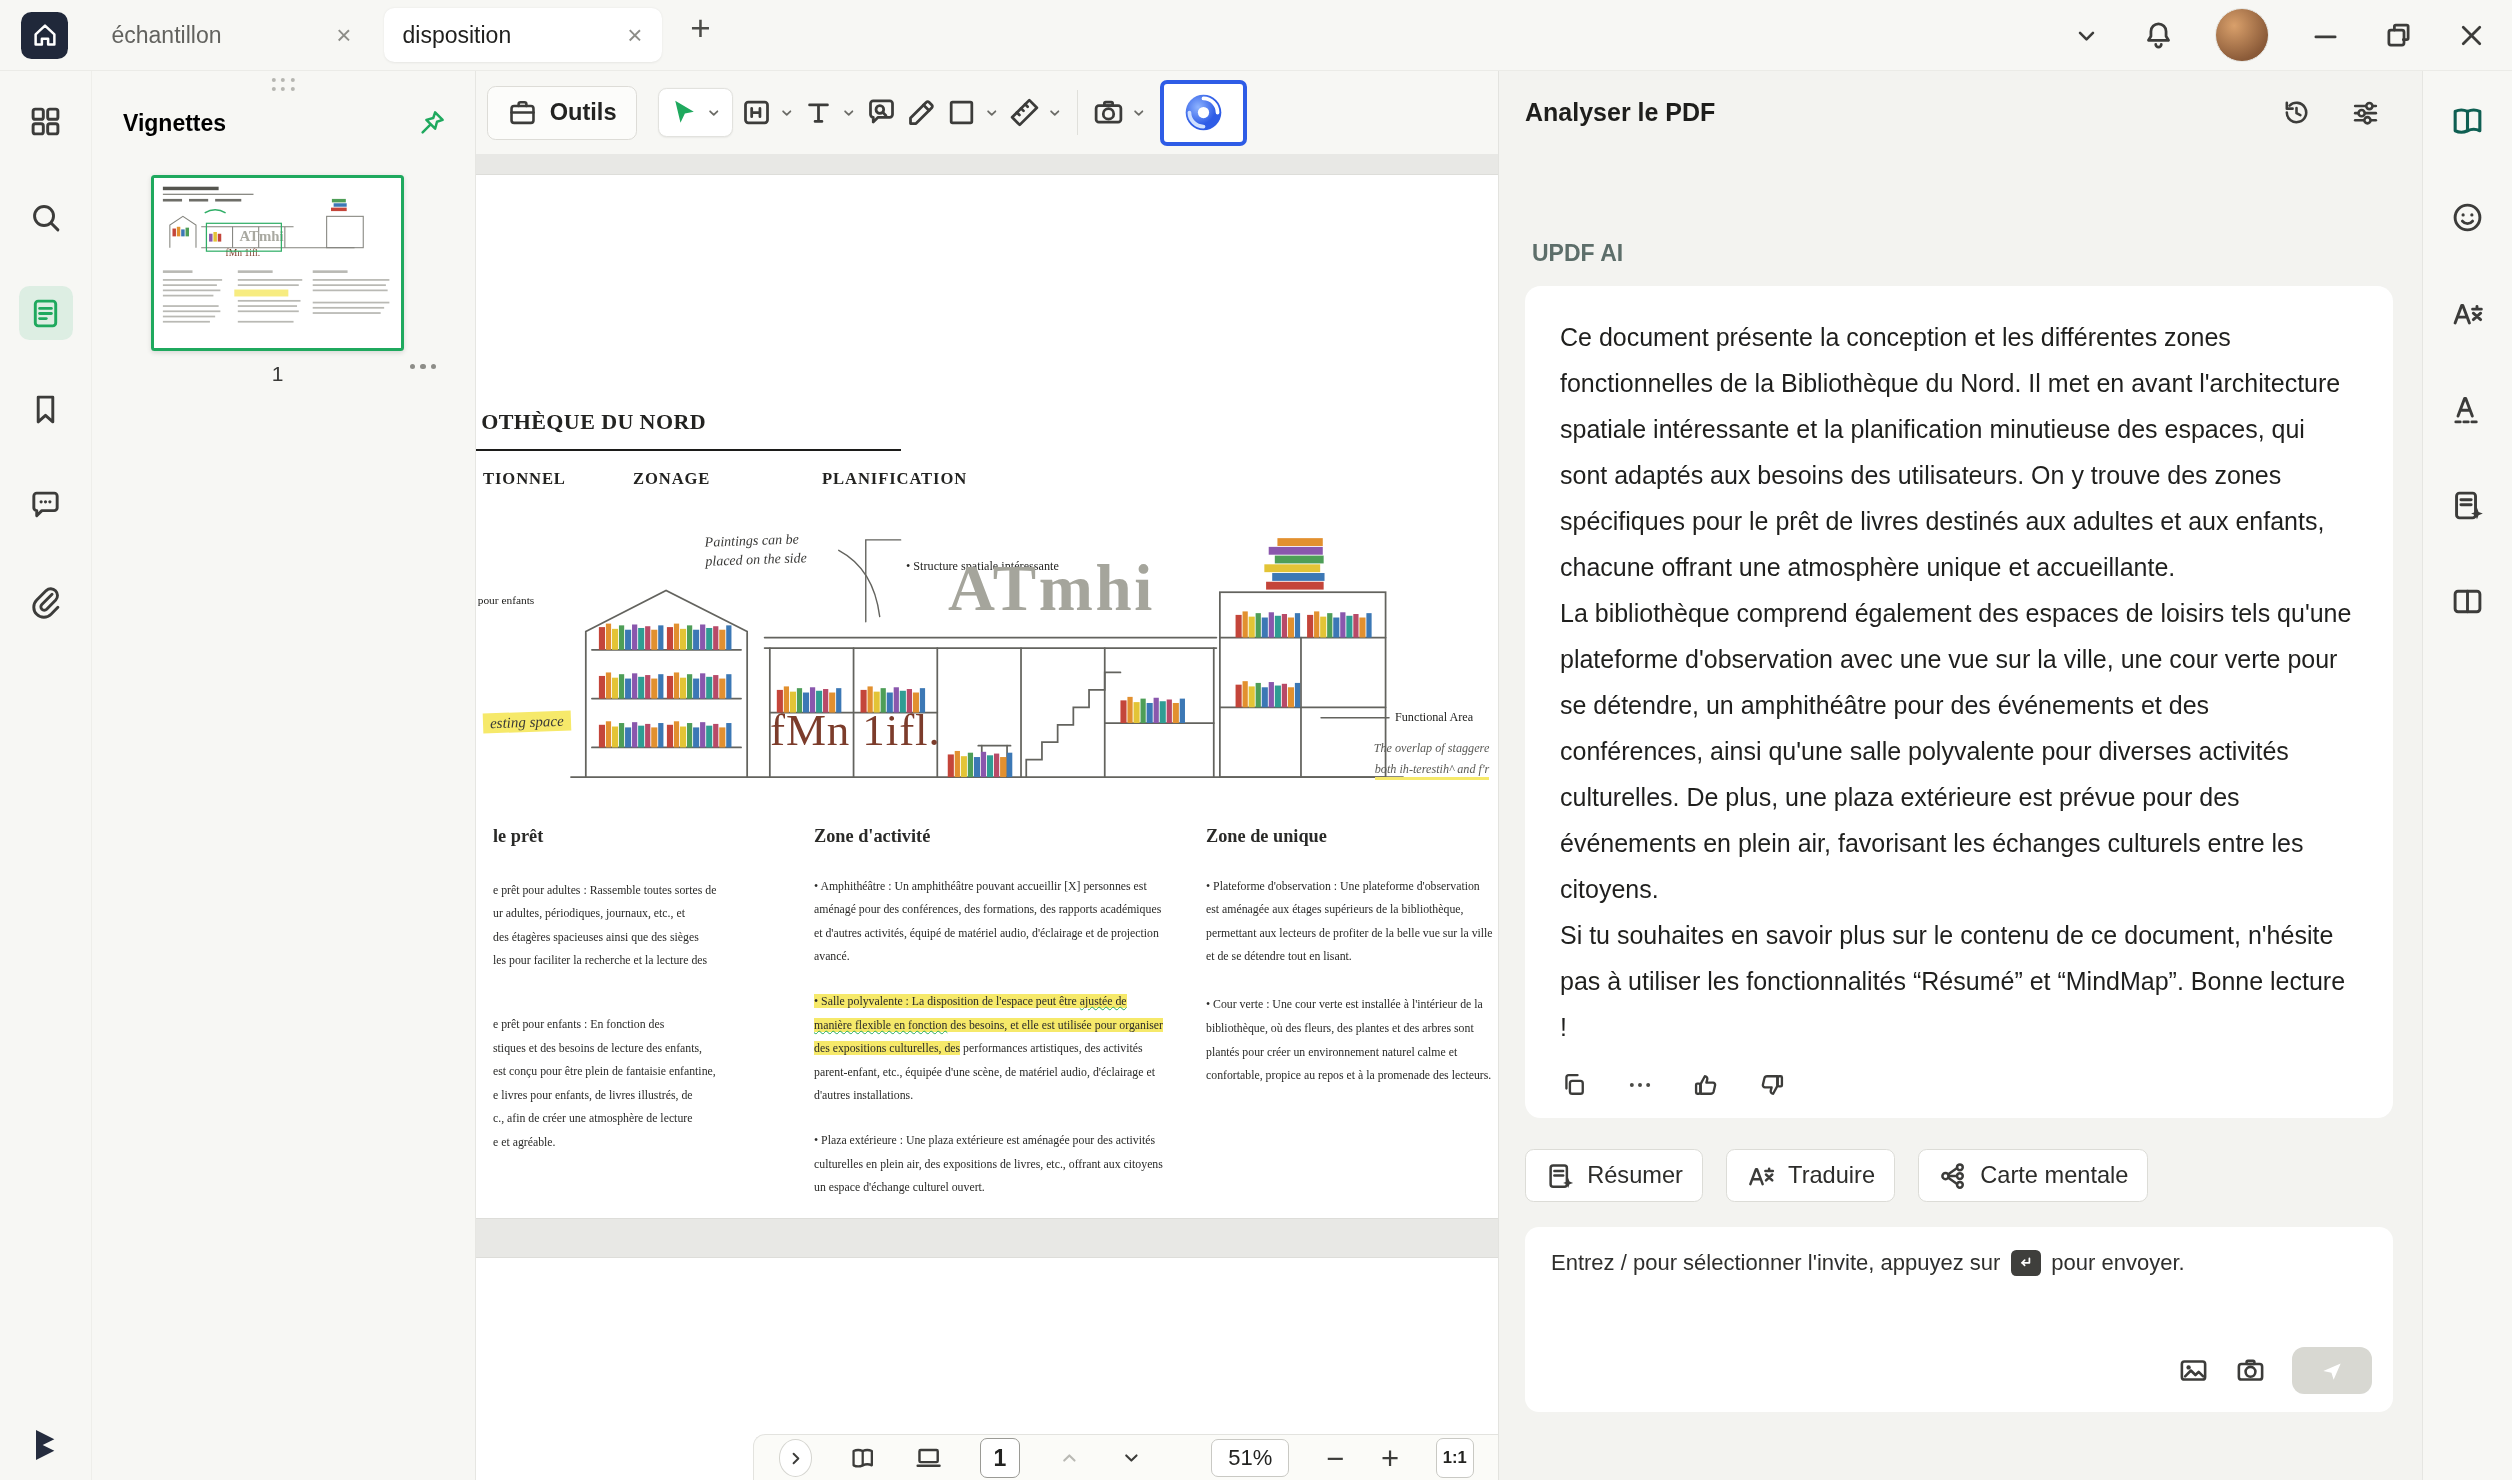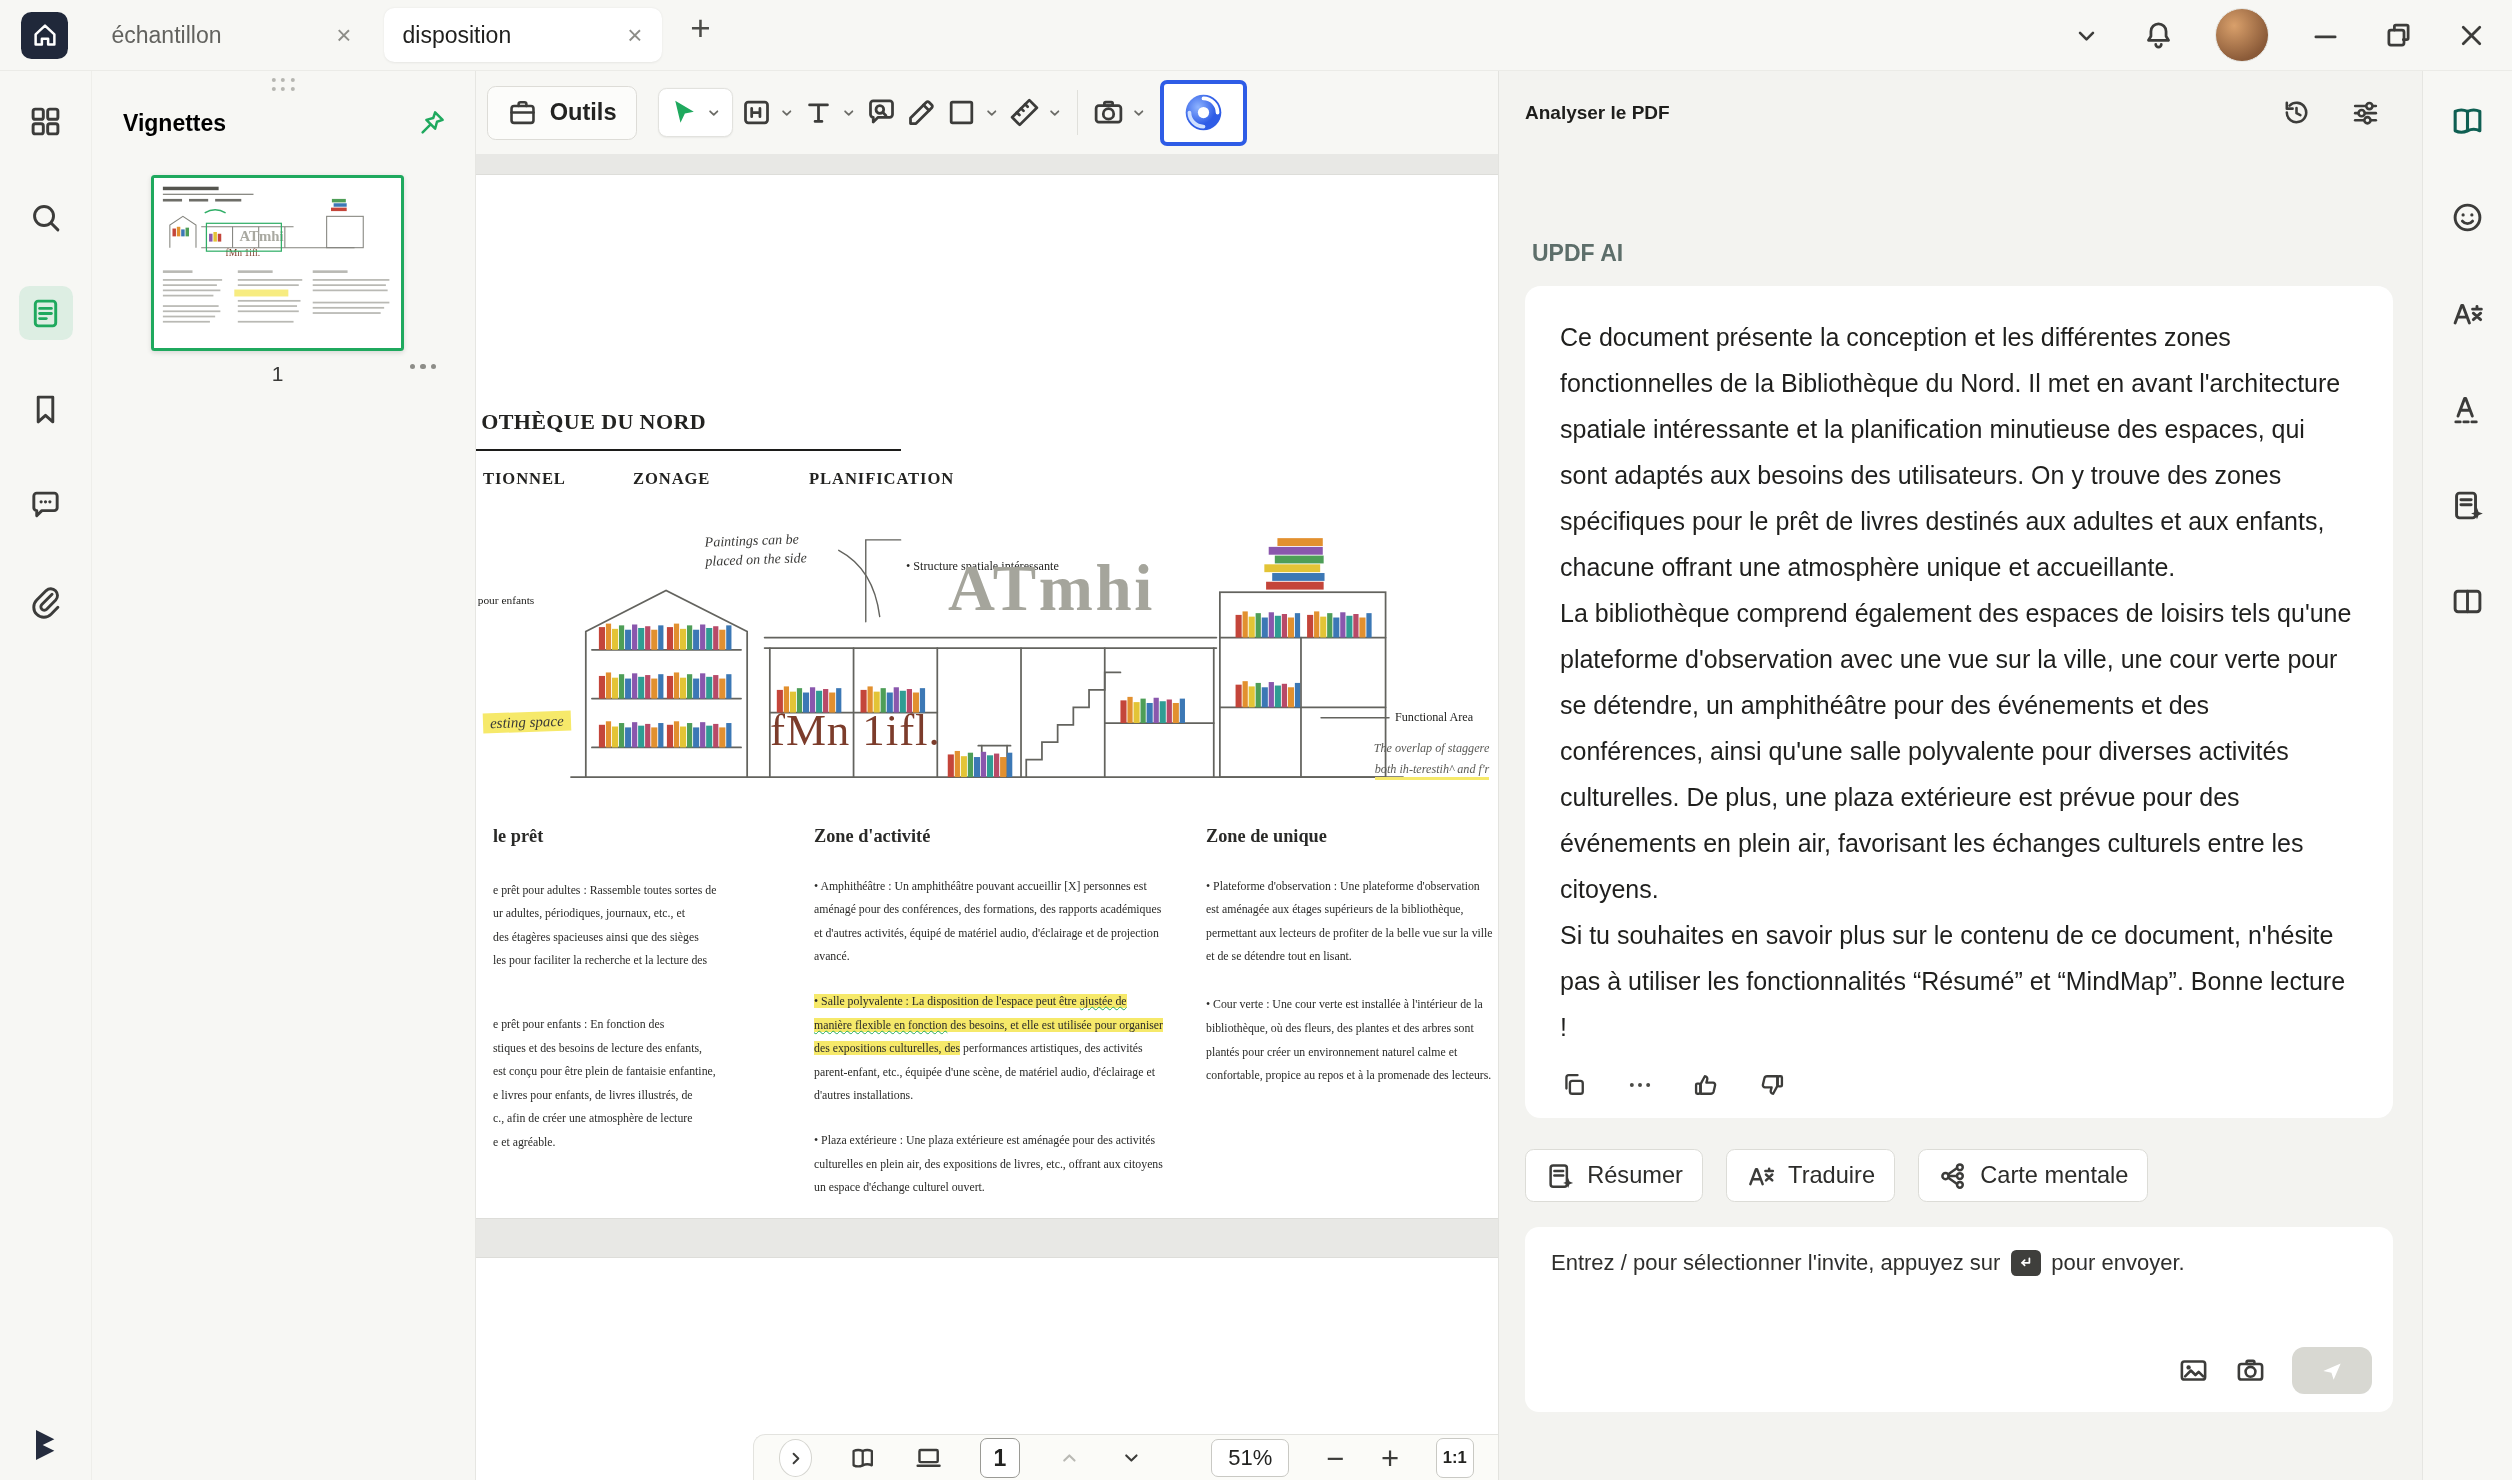--- a/index.html
+++ b/index.html
@@ -79,21 +79,21 @@
   .status-bar{position:absolute;right:0;bottom:0;width:745px;height:47px;background:#fbfbf8;border:0.9px solid #e3e3df;border-right:0;border-bottom:0;border-top-left-radius:12.2px;display:flex;align-items:center;padding:0 24.5px;gap:37px}
   .sb-circle{width:38px;height:38px;border-radius:50%;background:#fff;border:1.7px solid #d5d5d0;display:flex;align-items:center;justify-content:center}
   .sb-pagebox{min-width:40px;height:40px;border:1.7px solid #9a9a95;border-radius:7px;background:#fff;display:flex;align-items:center;justify-content:center;font-size:23px;font-weight:600;padding:0 7px}
   .sb-zoom{border:1.7px solid #c9c9c4;border-radius:7px;background:#fff;padding:5.2px 15.7px;font-size:22px;margin-left:31px}
   .sb-ratio{width:42px;height:40px;border:1.7px solid #c9c9c4;border-radius:7px;background:#fff;display:flex;align-items:center;justify-content:center;font-size:16.6px;font-weight:700}
   .sb-sign{font-size:31px;color:#3c3c3a;line-height:1}
 
   
   .ai-panel{flex:0 0 924px;background:#f3f3f0;border-left:0.9px solid #e3e3df;display:flex;flex-direction:column;padding:0 29px 0 26px}
   .ai-header{flex:0 0 83px;display:flex;align-items:center}
-  .ai-header h2{font-size:19px;font-weight:700;color:#1e1e1c}
+  .ai-header h2{font-size:25px;font-weight:700;color:#1e1e1c}
   .ai-header-icons{margin-left:auto;display:flex;gap:38px;align-items:center;padding-right:12.2px}
   .ai-brand{margin-top:86px;margin-left:7px;font-size:23px;font-weight:600;color:#5d6e6a}
   .ai-card{margin-top:19px;background:#fff;border-radius:15.7px;padding:28px 35px 19px}
   .ai-card p{font-size:25px;line-height:46px;color:#1f1f1d}
   .ai-feedback{margin-top:21px;display:flex;align-items:center;gap:38px}
   .ai-actions{margin-top:31px;display:flex;gap:23px}
   .ai-action{display:flex;align-items:center;gap:12.2px;background:#fff;border:0.9px solid #dcdcd7;border-radius:8.7px;padding:10.5px 19px;font-size:23.6px;color:#2c2c2a}
   .ai-inputbox{margin-top:24.5px;background:#fff;border-radius:14px;height:185px;position:relative;padding:23px 26px}
   .ai-placeholder{display:flex;align-items:center;gap:10.5px;font-size:22px;color:#2f2f2d;flex-wrap:wrap}
   .enter-key{width:30px;height:26px;border-radius:5.2px;background:#3f3f3c;display:inline-flex;align-items:center;justify-content:center}
@@ -395,21 +395,21 @@
         </div>
       </div>
 
       <div class="doc-scroll">
 
         <div class="page page1 doc-serif">
           <div class="pg-abs doc-title" style="left:5.2px;top:234px">OTHÈQUE DU NORD</div>
           <div class="pg-abs doc-title-rule" style="left:0;top:274px;width:425px"></div>
           <div class="pg-abs doc-nav" style="left:7px;top:294px">TIONNEL</div>
           <div class="pg-abs doc-nav" style="left:157px;top:294px">ZONAGE</div>
-          <div class="pg-abs doc-nav" style="left:333px;top:294px">PLANIFICATION</div>
+          <div class="pg-abs doc-nav" style="left:346px;top:294px">PLANIFICATION</div>
 
           <svg class="pg-abs" style="left:0;top:330px" width="1022" height="307" viewBox="0 0 1170 352">
             <defs>
               <g id="bk">
                 <rect x="0" y="6" width="7" height="26" fill="#c4453a"></rect>
                   <rect x="8" y="2" width="6" height="30" fill="#e2902f"></rect>
                   <rect x="15" y="8" width="7" height="24" fill="#e3c436"></rect>
                   <rect x="23" y="4" width="6" height="28" fill="#4e9e57"></rect>
                   <rect x="30" y="9" width="7" height="23" fill="#3c78b5"></rect>
                   <rect x="38" y="3" width="6" height="29" fill="#8a57ad"></rect>

